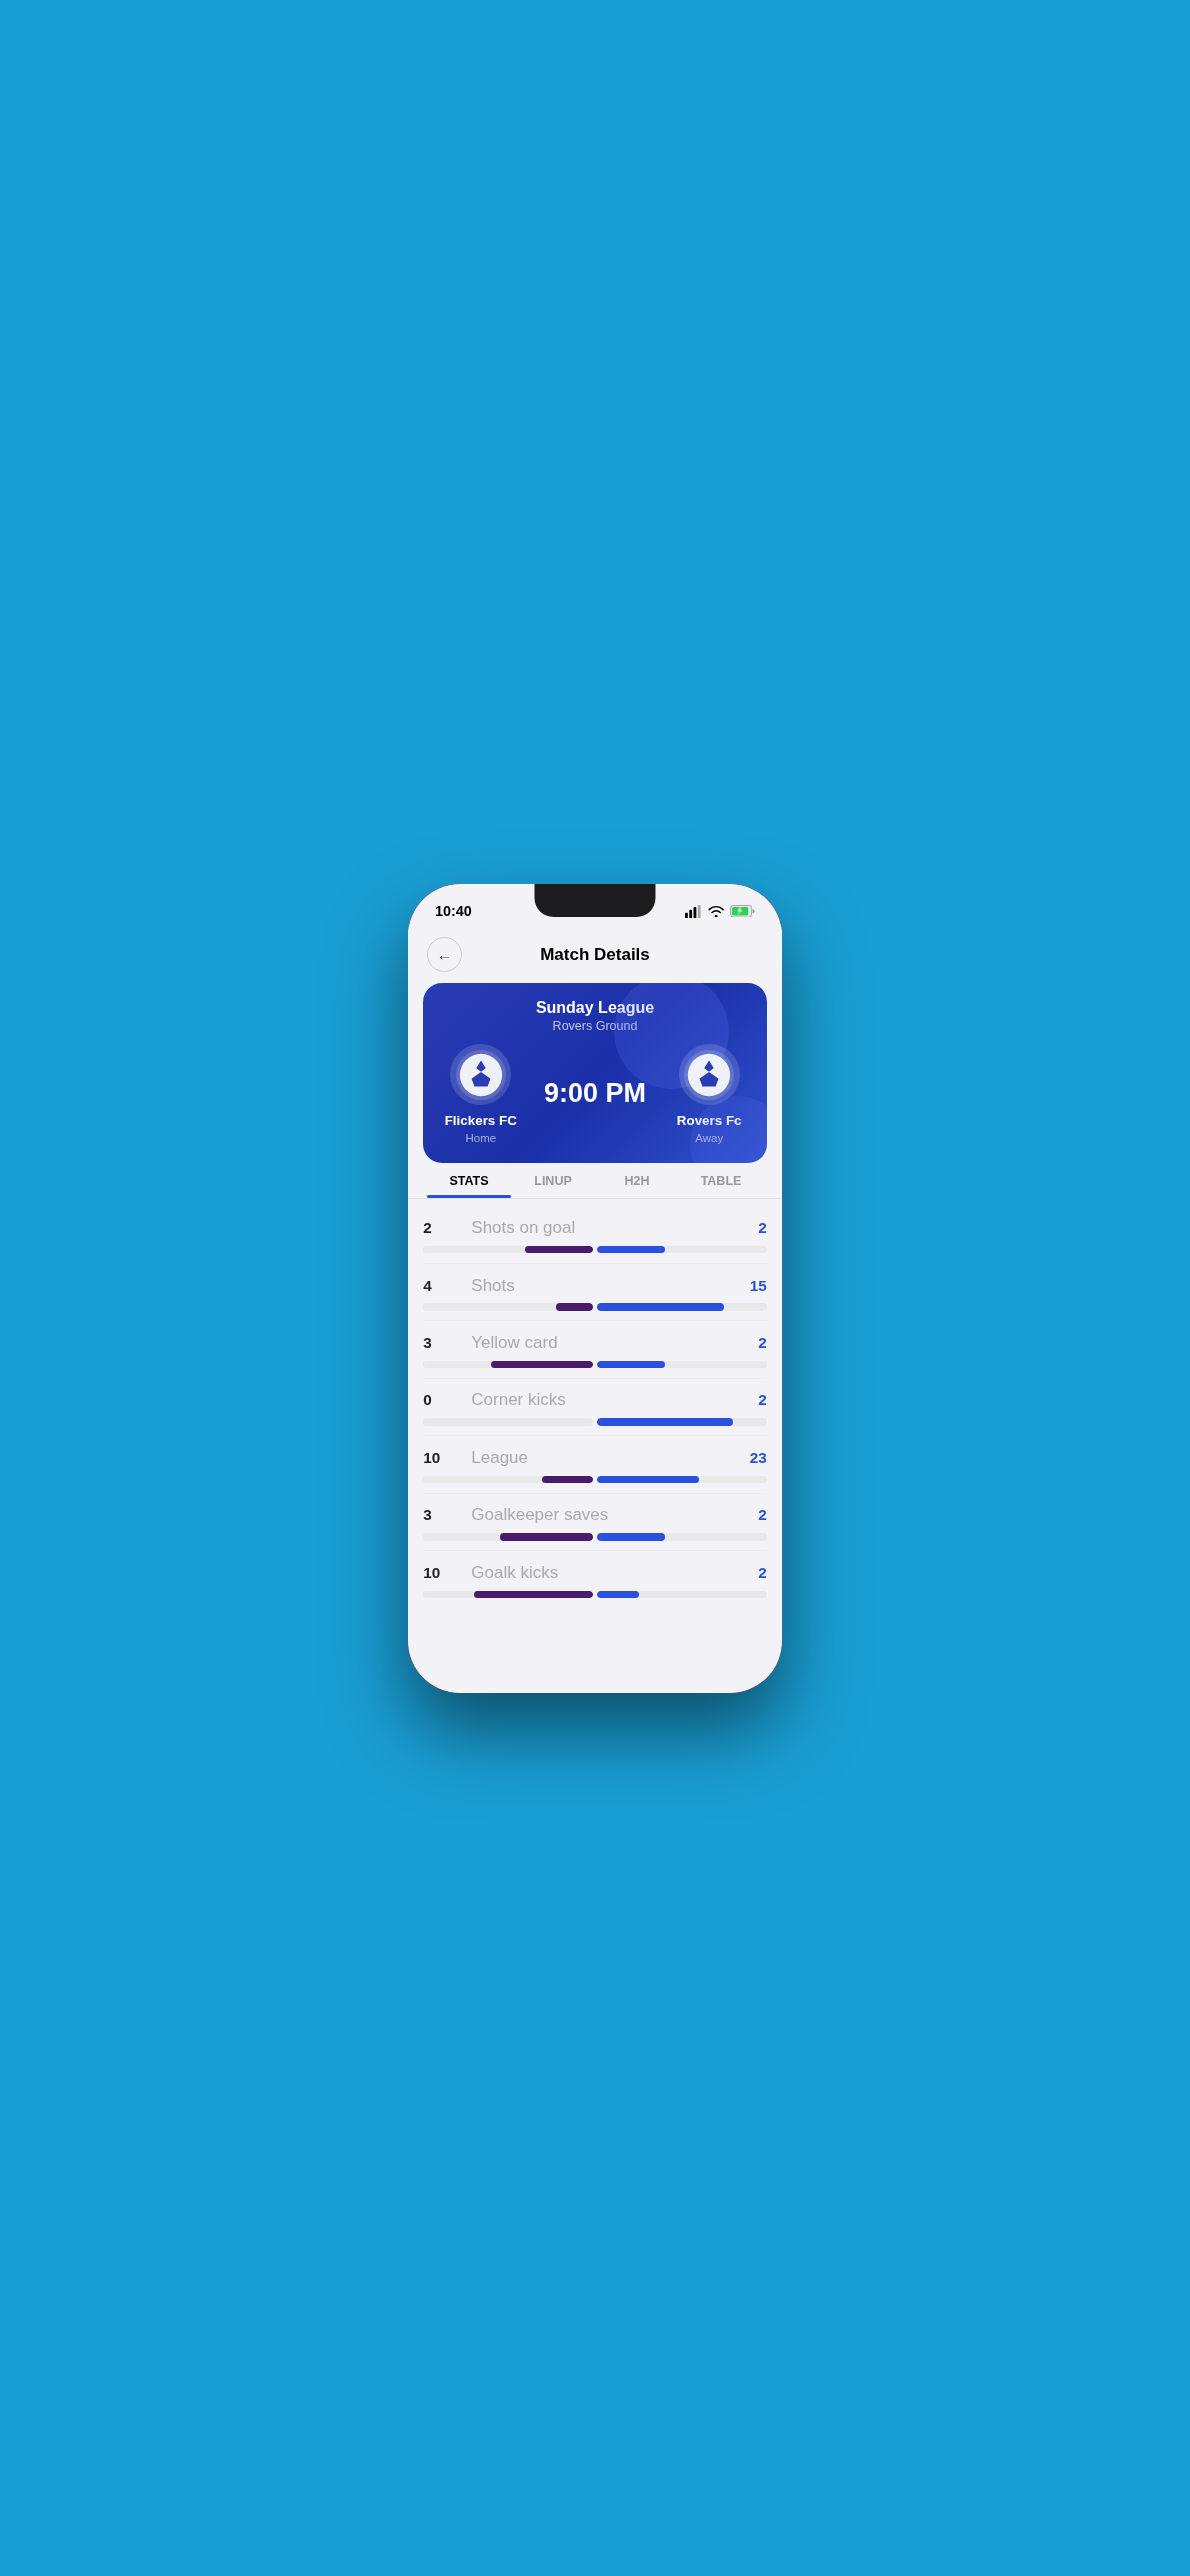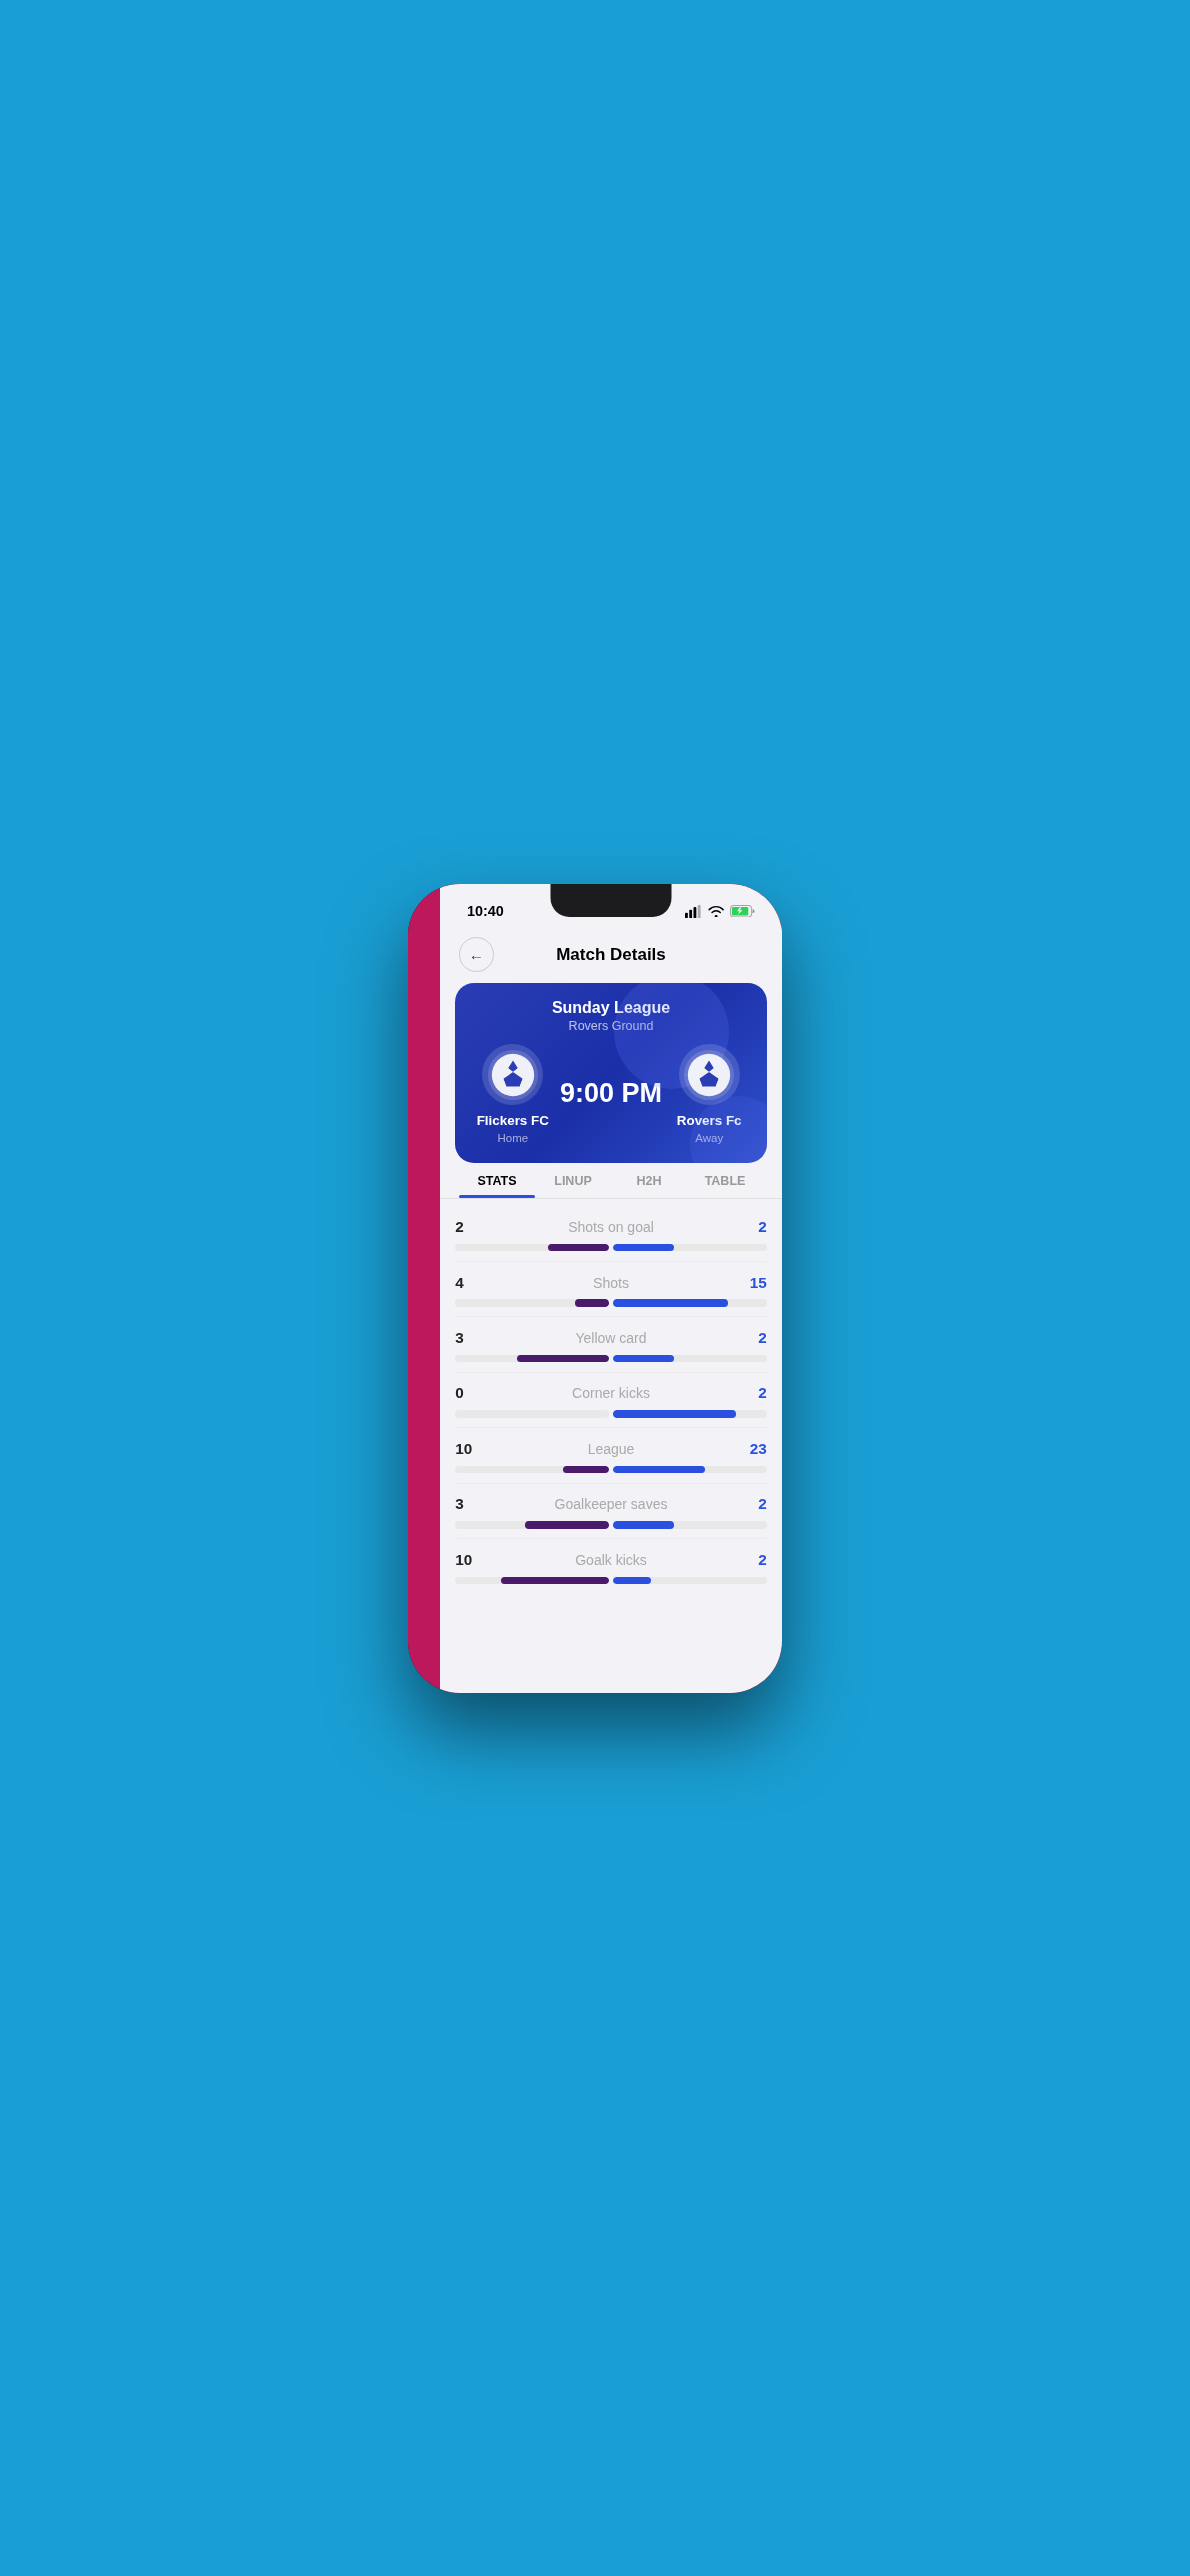--- a/index.html
+++ b/index.html
@@ -23,21 +23,20 @@
       box-shadow: 0 38px 77px rgba(0,0,0,0.5), inset 0 0 0 1.9px #3a3a3c;
       overflow: hidden;
     }
 
     .phone-screen {
       position: absolute;
       top: 0; left: 0; right: 0; bottom: 0;
       background: #be185d;
       border-radius: 8px;
       overflow: hidden;
-      padding-left: 32px;
     }
 
     
     .status-bar {
       height: 42px;
       background: #f2f2f7;
       display: flex;
       align-items: center;
       justify-content: space-between;
       padding: 13.4px 27px 0;
@@ -266,23 +265,22 @@
     }
 
     .stat-home-val {
       font-size: 15.3px;
       font-weight: 700;
       color: #222;
       width: 48px;
     }
 
     .stat-label {
-      font-size: 14px;
+      font-size: 17px;
       color: #aaa;
-      text-align: center;
       flex: 1;
     }
 
     .stat-away-val {
       font-size: 15.3px;
       font-weight: 700;
       color: #2a50e0;
       width: 48px;
       text-align: right;
     }

